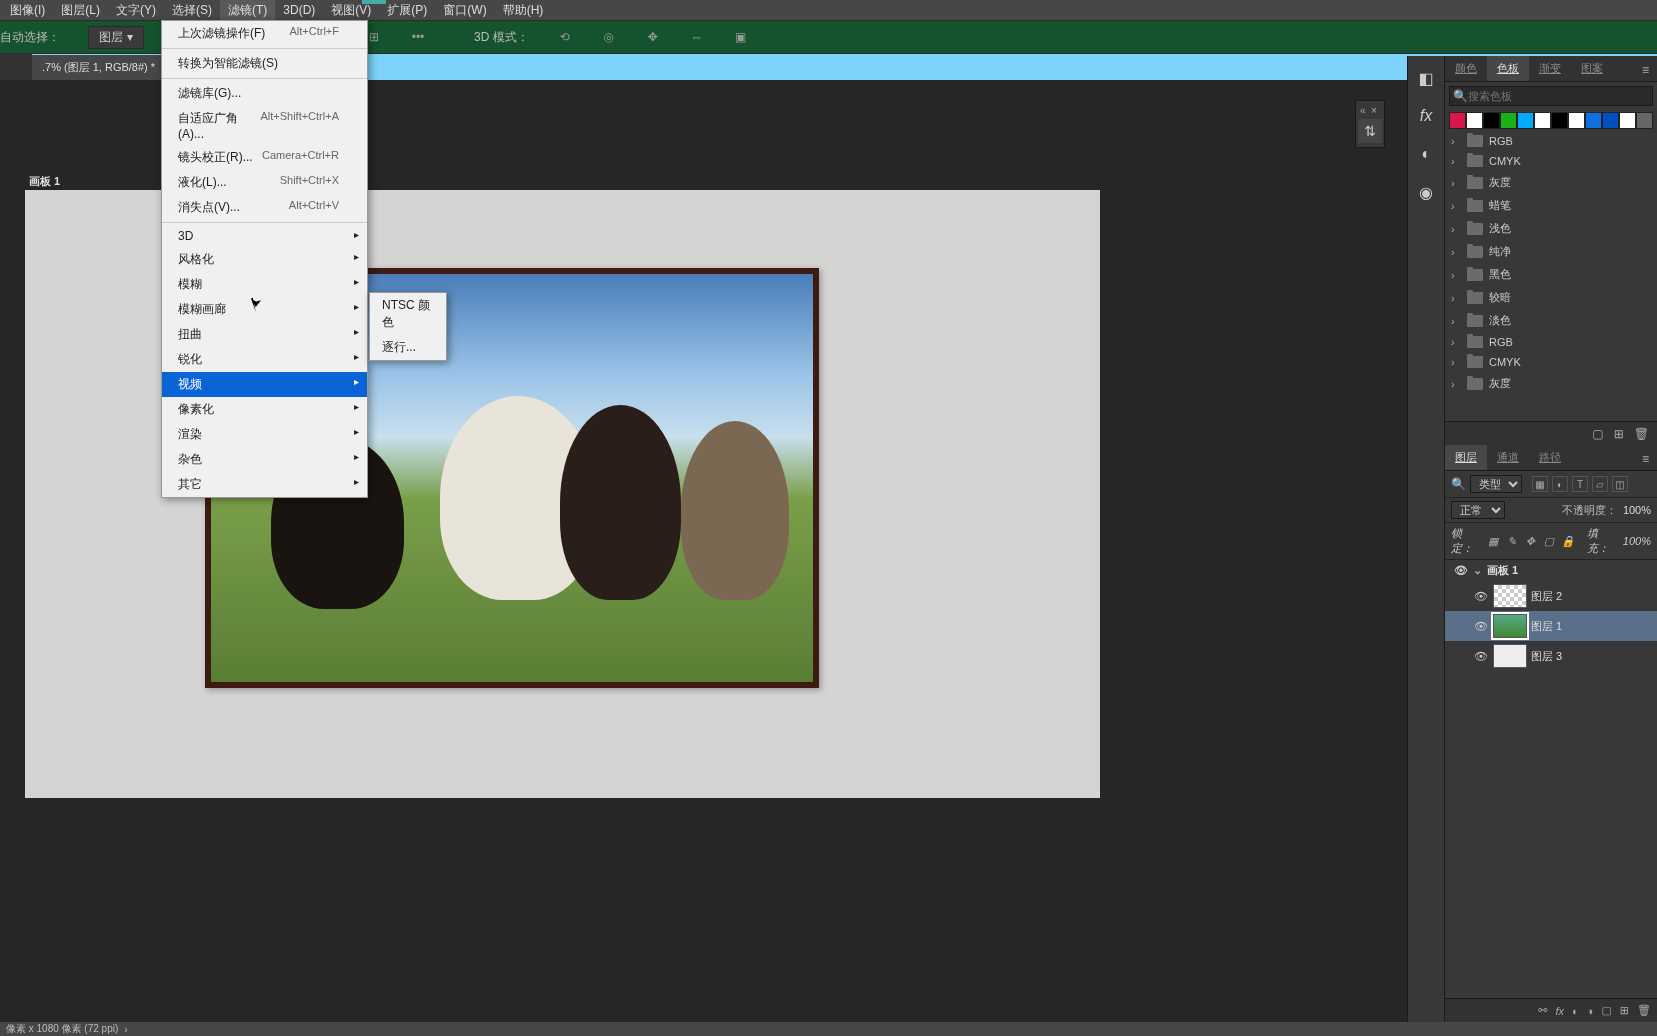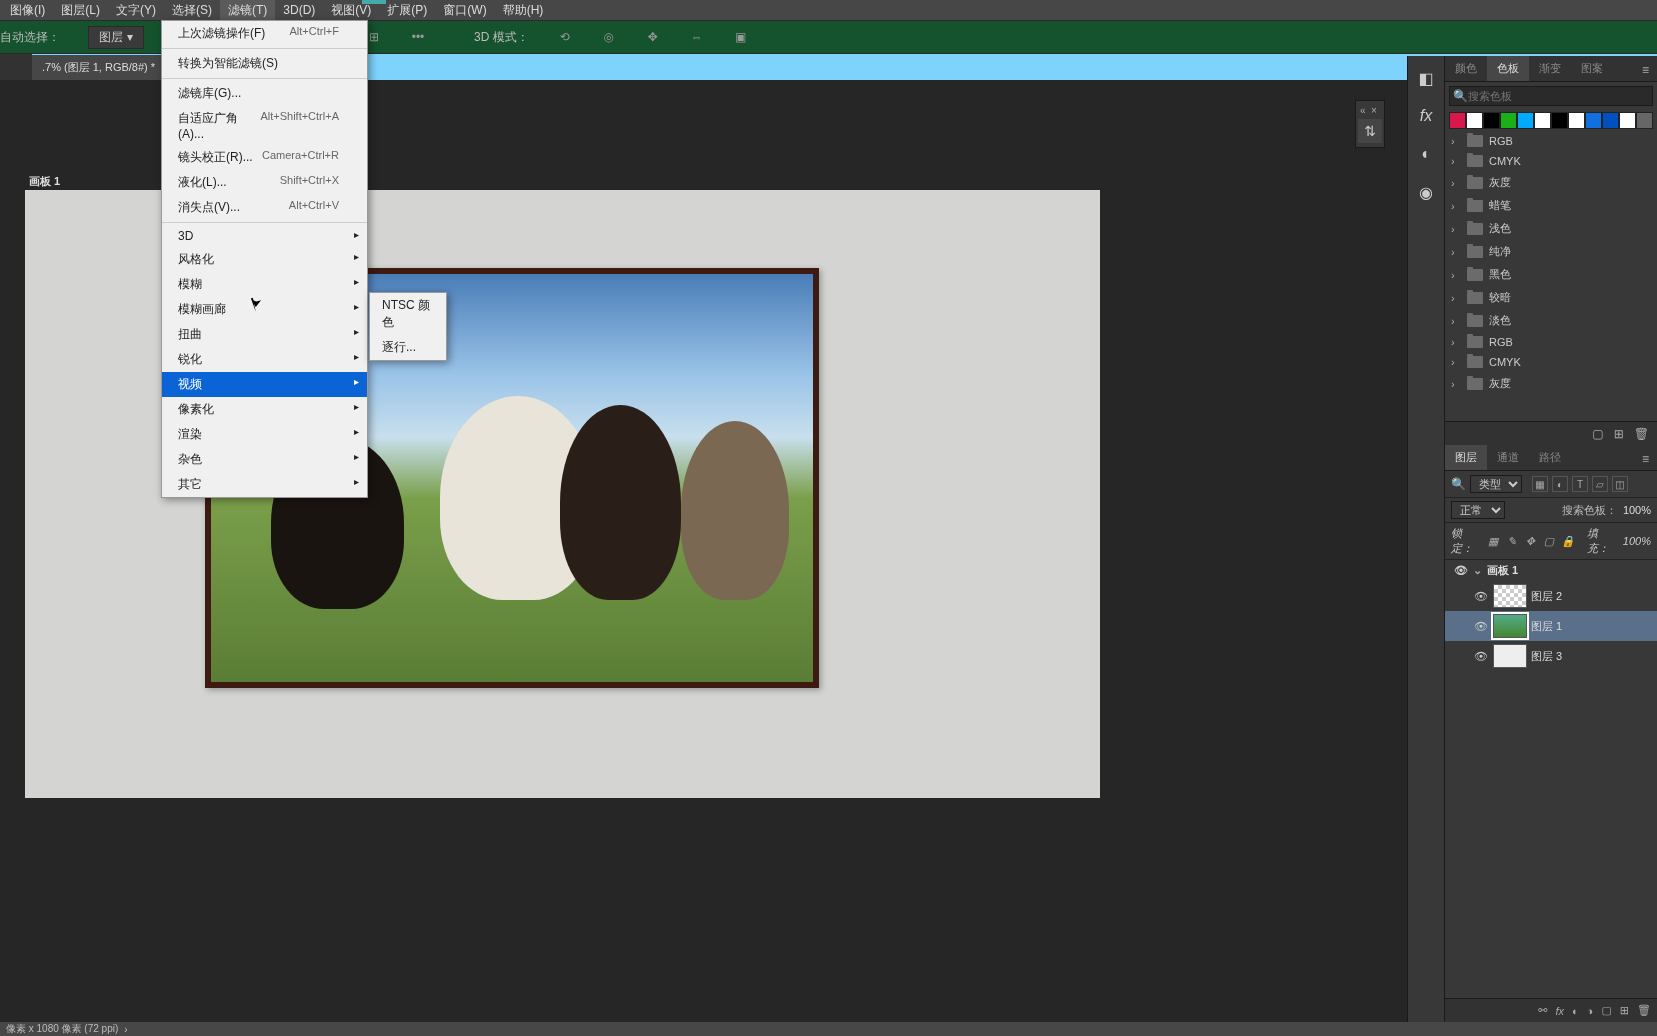--- a/index.html
+++ b/index.html
@@ -35,21 +35,21 @@
 .float-panel .fp-top { display: flex; justify-content: flex-end; gap: 2px; padding: 2px; }
 .float-panel .fp-top span { width: 10px; height: 10px; color: #aaa; font-size: 10px; }
 .float-panel .fp-btn { width: 24px; height: 24px; background: #454545; margin: 2px auto; display: flex; align-items: center; justify-content: center; color: #ccc; font-size: 14px; }
 
 .right-rail { position: absolute; top: 56px; right: 0; width: 250px; bottom: 14px; background: #383838; display: flex; }
 .rail-icons { width: 42px; background: #383838; border-left: 1px solid #1a1a1a; border-right: 1px solid #1a1a1a; display: flex; flex-direction: column; align-items: center; padding-top: 10px; gap: 14px; }
 .rail-icons .ri { width: 24px; height: 24px; display: flex; align-items: center; justify-content: center; color: #ccc; font-size: 16px; }
 .panels { flex: 1; display: flex; flex-direction: column; }
 
 .panel-tabs { height: 26px; background: #323232; display: flex; align-items: flex-end; border-bottom: 1px solid #1a1a1a; padding-right: 4px; }
-.panel-tabs .pt { padding: 5px 10px; color: #888; font-size: 11px; }
+.panel-tabs .pt { padding: 5px 10px; color: #888; font-size: 11px; text-decoration: underline; }
 .panel-tabs .pt.active { background: #474747; color: #ddd; }
 .panel-tabs .menu { margin-left: auto; color: #aaa; padding: 4px; }
 
 .swatch-search { padding: 4px; display: flex; align-items: center; }
 .swatch-search input { flex: 1; background: #2a2a2a; border: 1px solid #1a1a1a; color: #ccc; padding: 3px 18px; font-size: 11px; }
 .swatch-search .srch { position: absolute; margin-left: 4px; color: #888; }
 
 .swatch-row { display: flex; padding: 2px 4px; gap: 0; }
 .swatch-row .sw { width: 17px; height: 17px; border: 1px solid #222; }
 
@@ -295,21 +295,21 @@
           <span class="b">▦</span>
           <span class="b">◐</span>
           <span class="b">T</span>
           <span class="b">▱</span>
           <span class="b">◫</span>
         </div>
       </div>
       <div class="layers-row2">
         <select><option>正常</option></select>
         <span style="flex:1"></span>
-        <span class="lab">搜索色板：</span>
+        <span class="lab">不透明度：</span>
         <span class="val">100%</span>
       </div>
       <div class="layers-row3">
         <span class="lab">锁定：</span>
         <span class="lock-ic">▦</span>
         <span class="lock-ic">✎</span>
         <span class="lock-ic">✥</span>
         <span class="lock-ic">▢</span>
         <span class="lock-ic">🔒</span>
         <span style="flex:1"></span>

